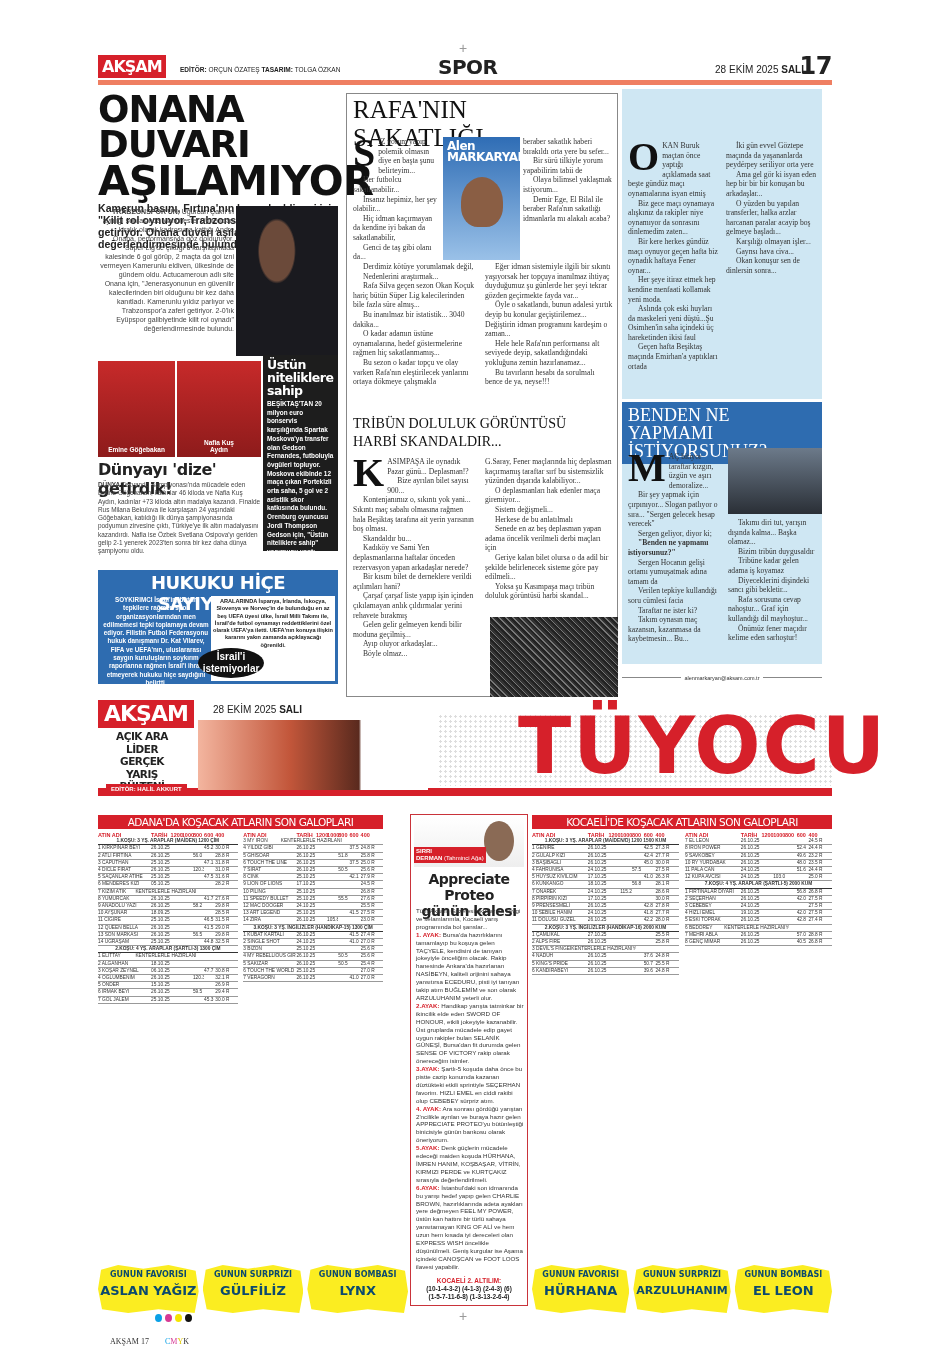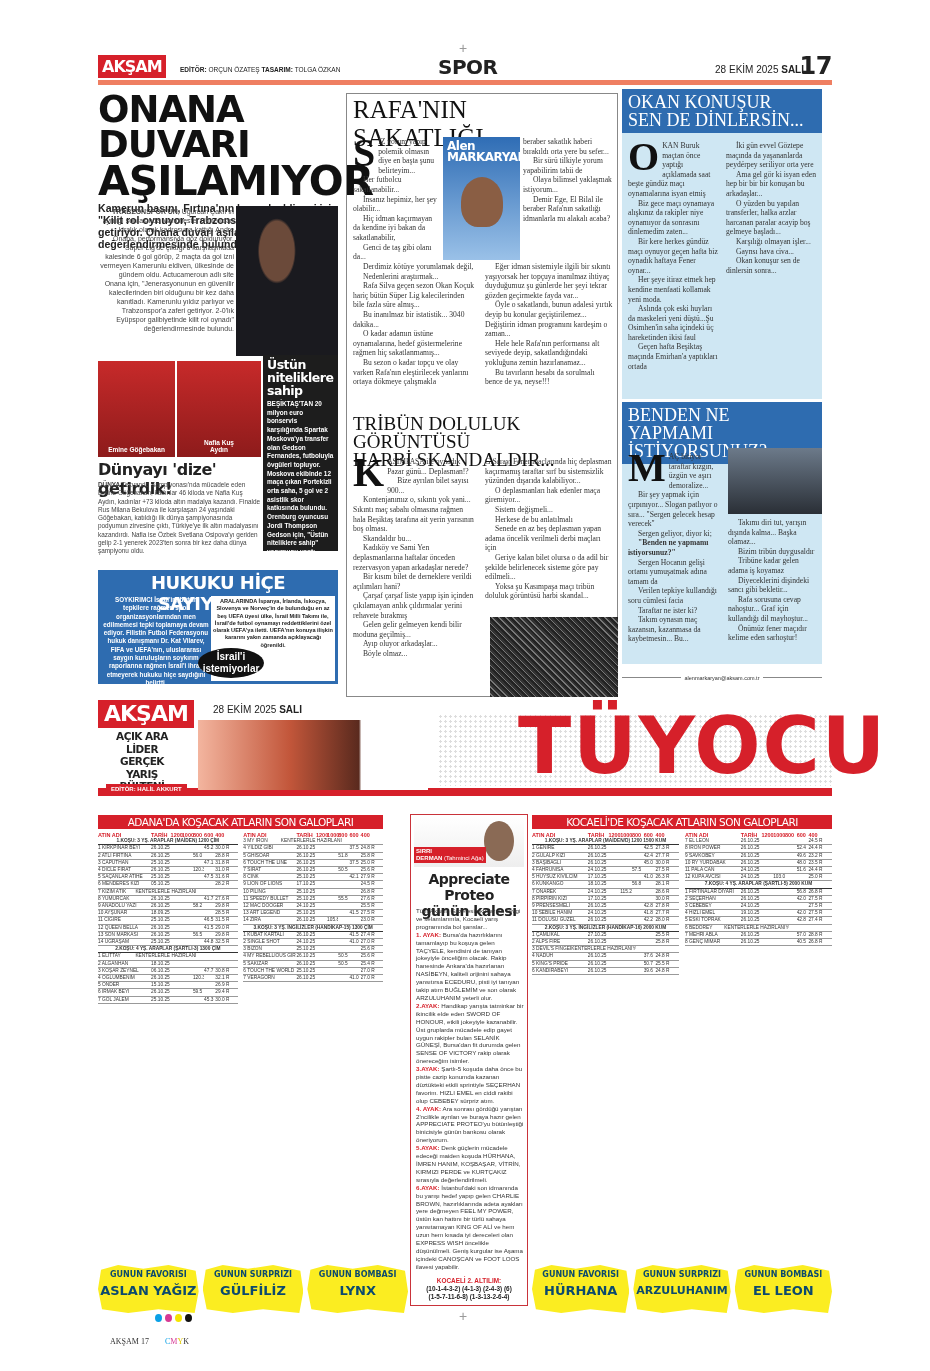--- a/index.html
+++ b/index.html
@@ -120,21 +120,21 @@
   </div>
   <div class="abs col-text" style="left:176px;top:43px;width:90px">
     <div>beraber sakatlık haberi bırakıldı orta yere bu sefer...</div>
     <p>Bir sürü tilkiyle yorum yapabilirim tabii de</p>
     <p>Olaya bilimsel yaklaşmak istiyorum...</p>
     <p>Demir Ege, El Bilal ile beraber Rafa'nın sakatlığı idmanlarla mı alakalı acaba?</p>
   </div>
 </div>
 
 <div class="abs box" style="left:346px;top:413px;width:272px;height:284px;border-top:none">
-  <div class="serif" style="font-size:19px;line-height:18px;padding:2px 6px;color:#111">
+  <div class="serif" style="font-size:14px;line-height:18px;padding:2px 6px;color:#111">
     <div>TRİBÜN DOLULUK GÖRÜNTÜSÜ</div>
     <div>HARBİ SKANDALDIR...</div>
   </div>
   <div class="abs col-text" style="left:6px;top:44px;width:124px">
     <span class="dropcap">K</span>
     <span>ASIMPAŞA ile oynadık Pazar günü... Deplasman!?</span>
     <p>Bize ayrılan bilet sayısı 900...</p>
     <p>Kontenjanımız o, sıkıntı yok yani... Sıkıntı maç sabahı olmasına rağmen hala Beşiktaş tarafına ait yerin yarısının boş olması.</p>
     <p>Skandaldır bu...</p>
     <p>Kadıköy ve Sami Yen deplasmanlarına haftalar önceden rezervasyon yapan arkadaşlar nerede?</p>
@@ -150,24 +150,20 @@
     <p>Sistem değişmeli...</p>
     <p>Herkese de bu anlatılmalı</p>
     <p>Senede en az beş deplasman yapan adama öncelik verilmeli derbi maçları için</p>
     <p>Geriye kalan bilet olursa o da adil bir şekilde belirlenecek sisteme göre pay edilmeli...</p>
     <p>Yoksa şu Kasımpaşa maçı tribün doluluk görüntüsü harbi skandal...</p>
   </div>
   <div class="photo" style="left:143px;top:204px;width:128px;height:80px;background:repeating-linear-gradient(45deg,#222 0 2px,#777 2px 3px,#333 3px 5px)"></div>
 </div>
 
 <div class="abs lightblue" style="left:622px;top:89px;width:200px;height:310px">
-  <div class="blue-hd">
-    <div>OKAN KONUŞUR</div>
-    <div>SEN DE DİNLERSİN...</div>
-  </div>
   <div class="abs col-text" style="left:6px;top:52px;width:90px">
     <span class="dropcap">O</span>
     <span>KAN Buruk maçtan önce yaptığı açıklamada saat beşte gündüz maçı oynamalarına isyan etmiş</span>
     <p>Biz gece maçı oynamaya alışkınız da rakipler niye oynamıyor da sonrasını dinlemedim zaten...</p>
     <p>Bir kere herkes gündüz maçı oynuyor geçen hafta biz oynadık haftaya Fener oynar...</p>
     <p>Her şeye itiraz etmek hep kendine menfaati kollamak yeni moda.</p>
     <p>Aslında çok eski huyları da maskeleri yeni düştü...Şu Osimhen'in saha içindeki üç hareketinden ikisi faul</p>
     <p>Geçen hafta Beşiktaş maçında Emirhan'a yaptıkları ortada</p>
   </div>
   <div class="abs col-text" style="left:104px;top:52px;width:92px">

